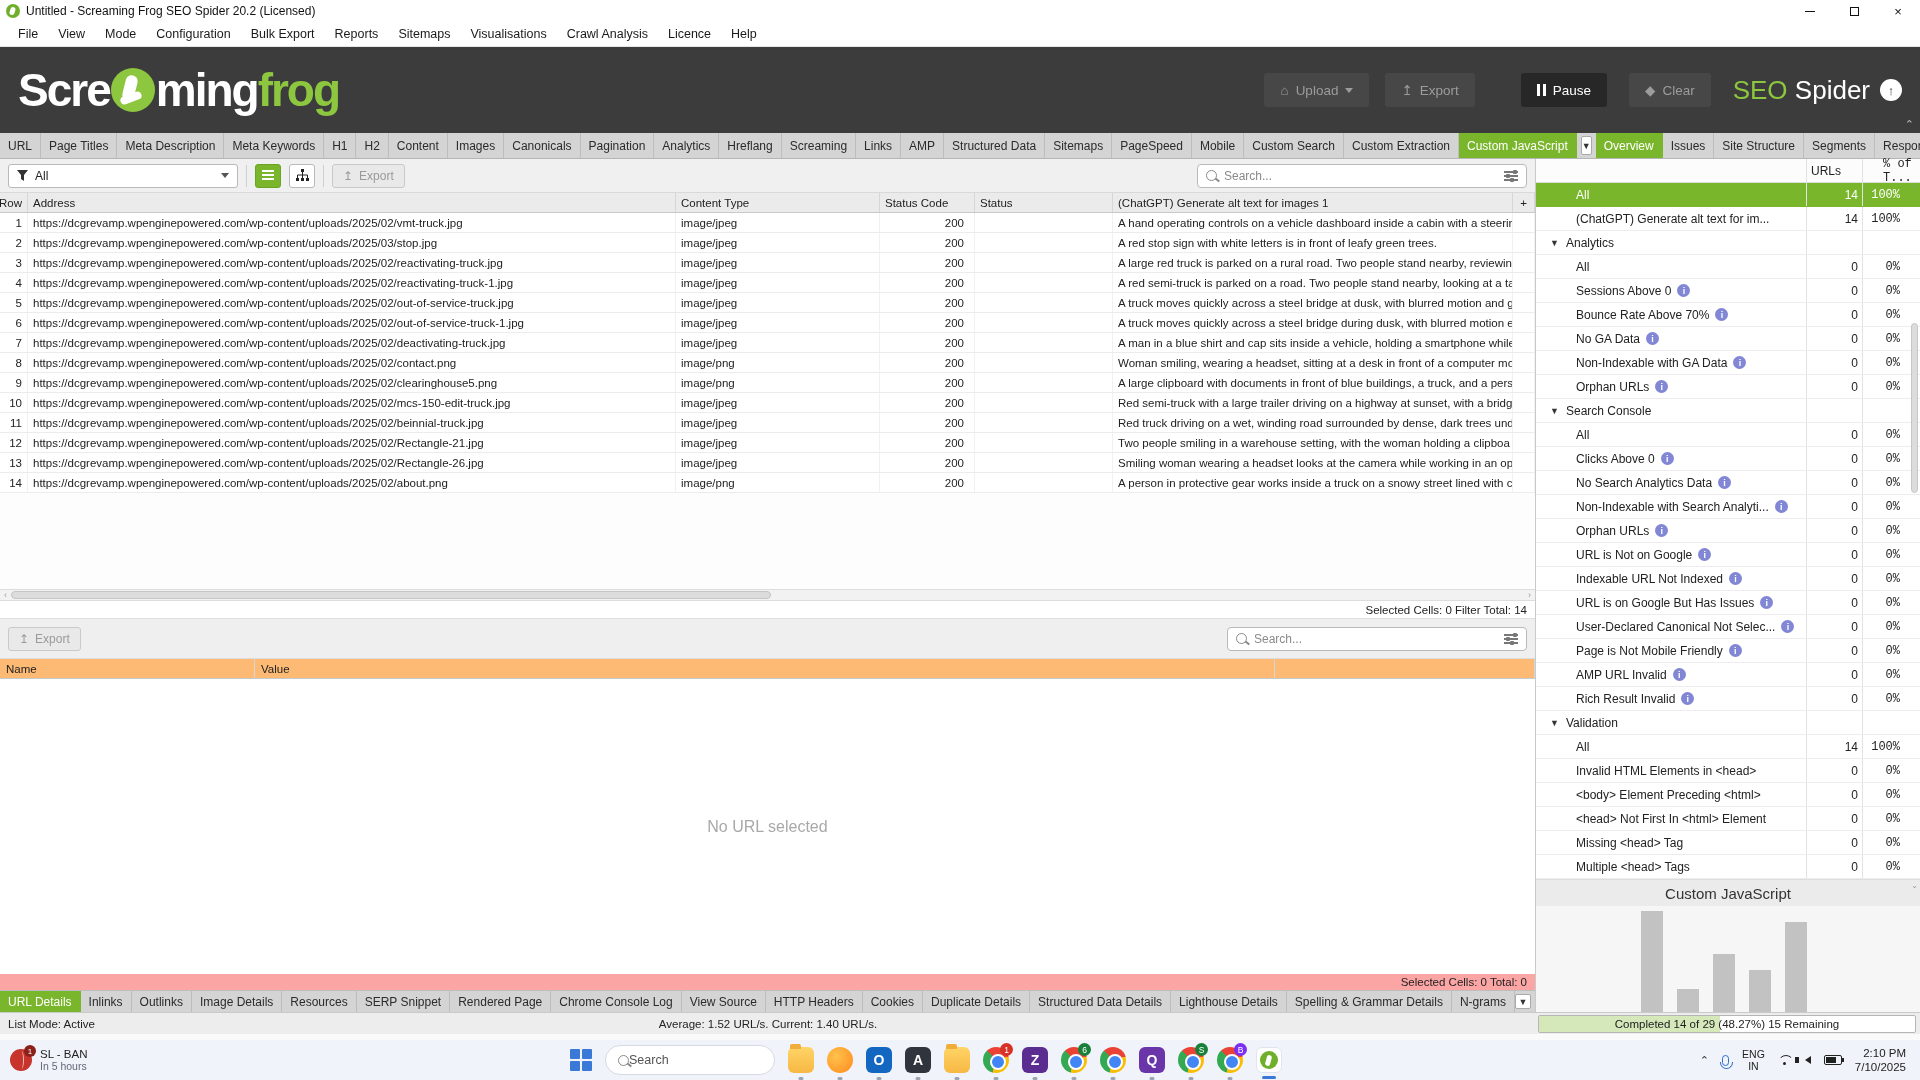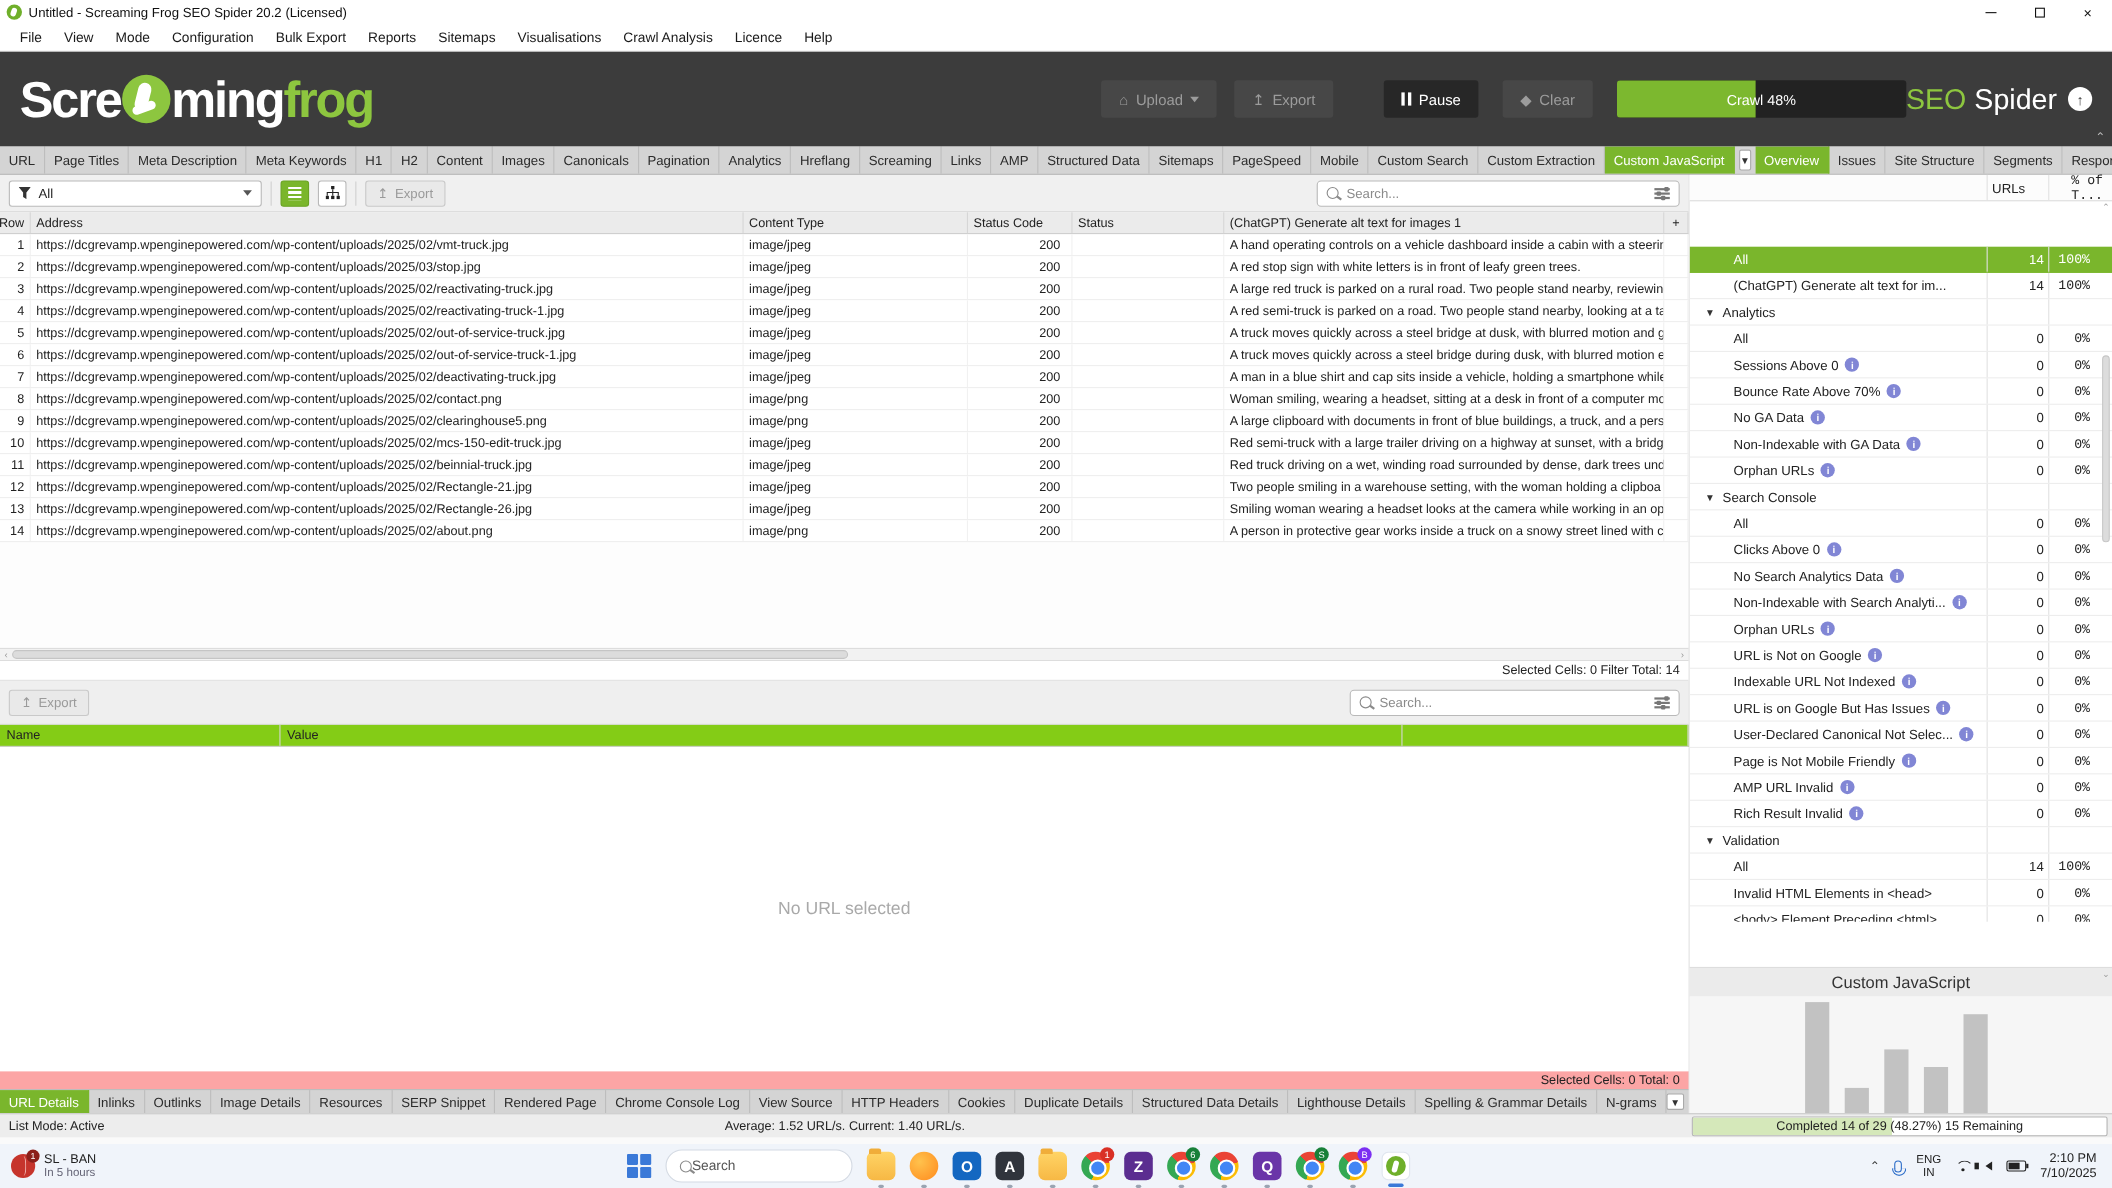--- a/index.html
+++ b/index.html
@@ -83,31 +83,31 @@
   .c-alt { width:400px; }
   .c-plus { flex:1; justify-content:center; }
   .tfill { flex:0 0 96px; background:#fdfdfd; }
   .hscroll { height:12px; background:#f2f2f2; border-top:1px solid #ddd; border-bottom:1px solid #ddd; display:flex; align-items:center; padding:0 4px; gap:4px; color:#999; font-size:9px; }
   .hscroll .thumb { width:760px; height:8px; background:#dcdcdc; border:1px solid #c5c5c5; border-radius:5px; }
   .tablefoot { height:18px; display:flex; align-items:center; justify-content:flex-end; padding-right:8px; font-size:11.5px; background:#fff; border-bottom:1px solid #e0e0e0; }
 
   
   .dtoolbar { height:40px; background:#efefef; display:flex; align-items:center; padding:0 8px; border-bottom:1px solid #dcdcdc; }
   .dsearch { margin-left:auto; width:300px; }
-  .dhead { display:flex; height:20px; background:#84cc16; border-bottom:1px solid #c9c9c9; font-size:11.5px; flex:0 0 auto; }
+  .dhead { display:flex; height:20px; background:#fdba74; border-bottom:1px solid #c9c9c9; font-size:11.5px; flex:0 0 auto; }
   .dhead .cell { border-right:1px solid #d6d6d6; display:flex; align-items:center; padding:0 6px; }
   .d-name { width:255px; } .d-val { width:1020px; } .d-rest { flex:1; }
   .dempty { flex:1 1 auto; background:#fff; display:flex; align-items:center; justify-content:center; }
   .dempty .msg { color:#a9a9a9; font-size:16px; }
   .dfoot { height:16px; display:flex; align-items:center; justify-content:flex-end; padding-right:8px; font-size:11.5px; background:#fca5a5; }
 
   .bottomtabs { height:22px; background:#d4d4d4; display:flex; align-items:stretch; border-top:1px solid #bdbdbd; flex:0 0 auto; }
 
   
-  .sidebar { width:384px; display:flex; flex-direction:column; background:#fff; position:relative; min-height:0;gap:41px; }
+  .sidebar { width:384px; display:flex; flex-direction:column; background:#fff; position:relative; min-height:0; }
   .sbhead { height:24px; display:flex; align-items:center; font-size:12px; border-bottom:1px solid #ddd; flex:0 0 auto; background:#fcfcfc; }
   .sb-label { flex:1; } .sb-urls { width:56px; border-left:1px solid #e2e2e2; height:100%; display:flex; align-items:center; padding:0 4px; } .sb-pct { width:58px; border-left:1px solid #e2e2e2; height:100%; display:flex; align-items:center; padding:0 20px;font-family:Liberation Mono, monospace; }
   .sbrows { flex:1 1 auto; overflow:hidden; }
   .sbrow { height:24px; display:flex; align-items:center; font-size:12px; border-bottom:1px solid #ededed; }
   .sbrow .sb-label { display:flex; align-items:center; gap:6px; overflow:hidden; white-space:nowrap; height:100%; }
   .sbrow .sb-urls, .sbrow .sb-pct { justify-content:flex-end; font-size:12px; }
   .sbrow.sel { background:#7ab62c; color:#fff; border-bottom-color:#7ab62c; }
   .sbrow .tri { font-size:9px; color:#333; width:10px; }
   .ind1 { padding-left:40px; } .ind0 { padding-left:14px; }
   .info { width:13px; height:13px; border-radius:50%; background:#8186d5; color:#fff; font-size:9px; font-weight:bold; display:inline-flex; align-items:center; justify-content:center; flex:0 0 auto; }
@@ -221,24 +221,20 @@
     <button class="tbtn dark">
       <span class="pauseglyph"></span>
       <span>Pause</span>
     </button>
     <div style="width:22px"></div>
     <button class="tbtn disabled">
       <span>◆</span>
       <span>Clear</span>
     </button>
     <div style="width:22px"></div>
-    <div class="crawlbar">
-      <div class="fill" id="crawl-fill" style="width: 48%;"></div>
-      <div class="lab">Crawl 48%</div>
-    </div>
     <div class="brand">
       <span><span class="seo">SEO</span> <span>Spider</span></span>
       <span class="upcirc">↑</span>
     </div>
     <span class="collapse">⌃</span>
   </div>
 
   <div class="tabbar">
     <div style="display:flex" id="main-tabs">
         <span class="tab">URL</span>

